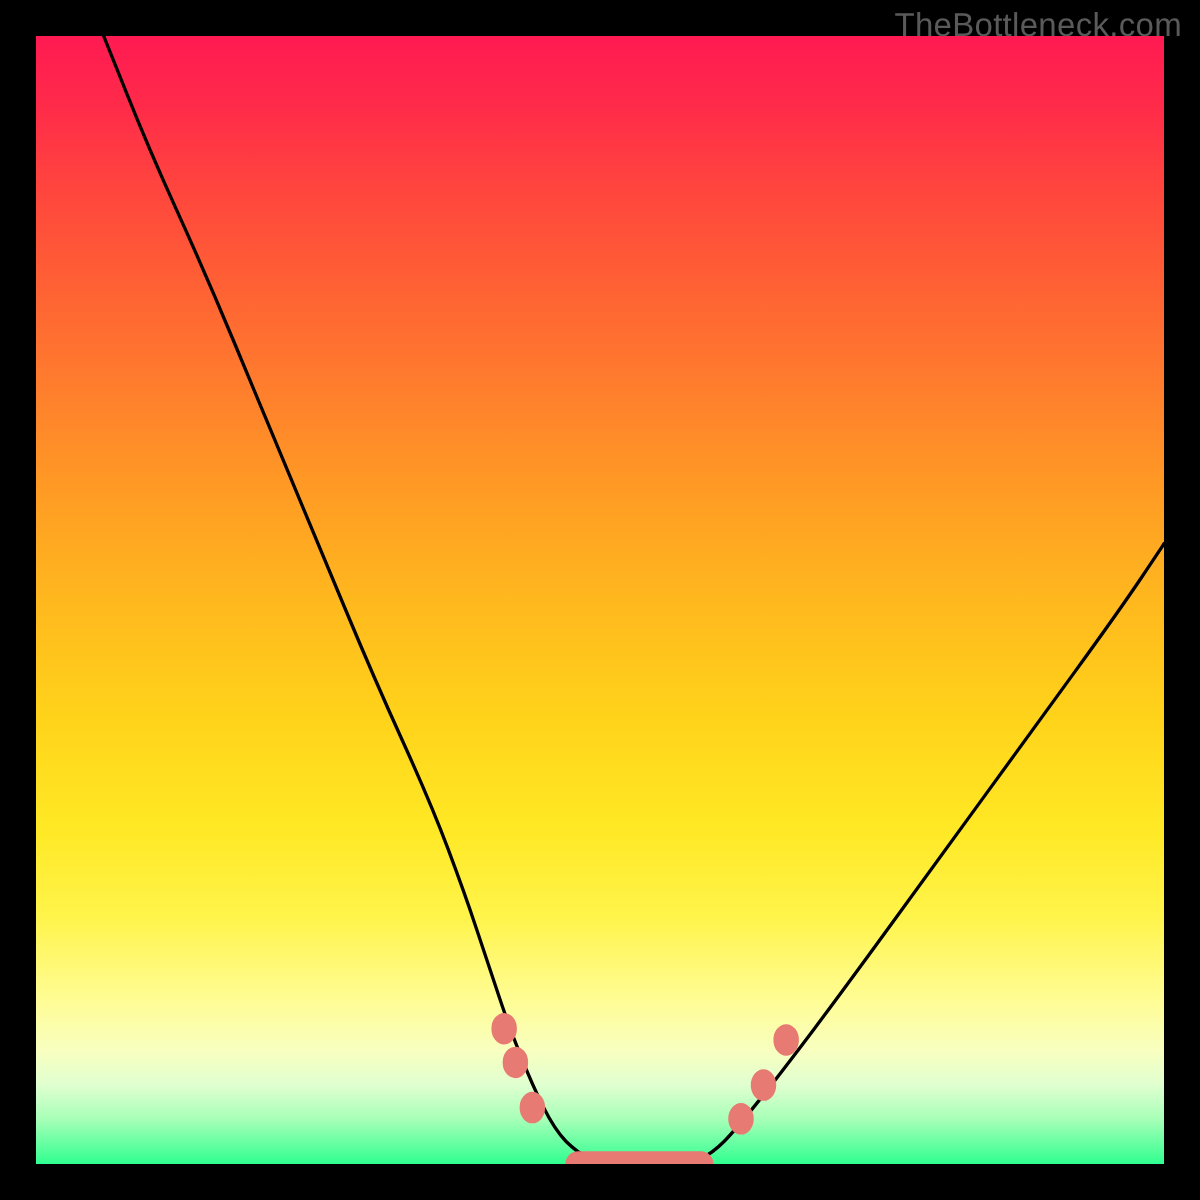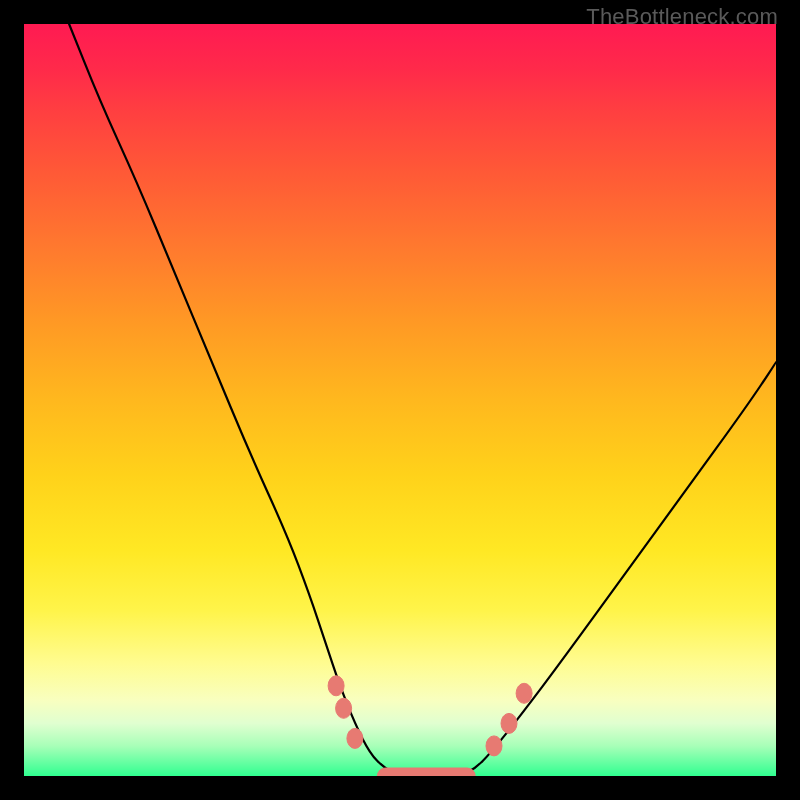--- a/index.html
+++ b/index.html
@@ -31,21 +31,21 @@
       #fffc90 85%,
       #f8ffc0 90%,
       #e0ffd0 93%,
       #a8ffb8 96%,
       #30ff90 100%
     );
   }
   .watermark {
     position: absolute;
     top: 4px;
-    right: 22px;
+    right: 12px;
     color: #5a5a5a;
     font-size: 22px;
     font-weight: 500;
     letter-spacing: 0.2px;
     z-index: 10;
   }
   svg.overlay {
     position: absolute;
     left: 24px;
     top: 24px;

